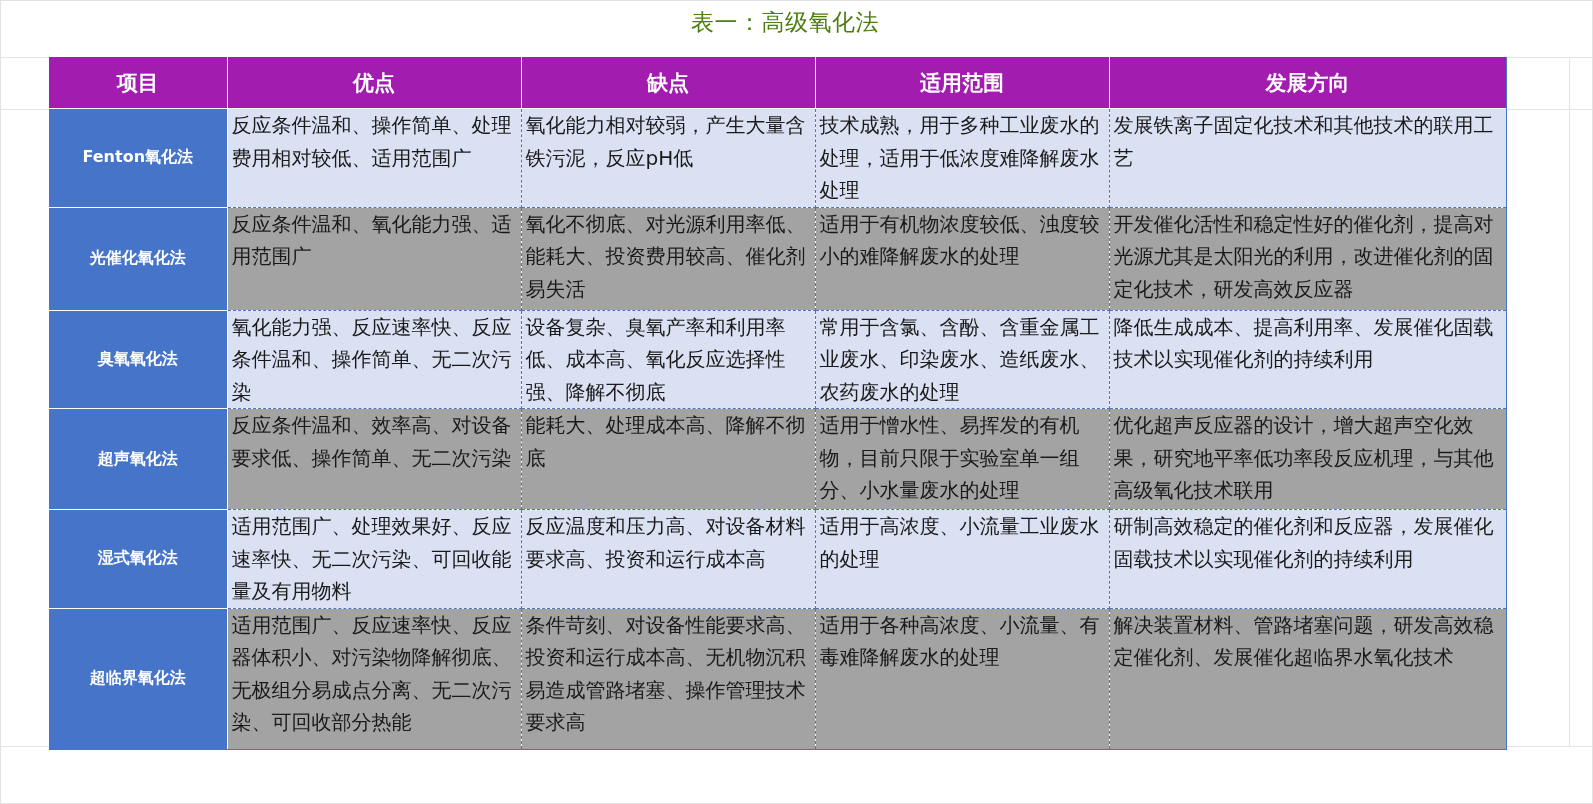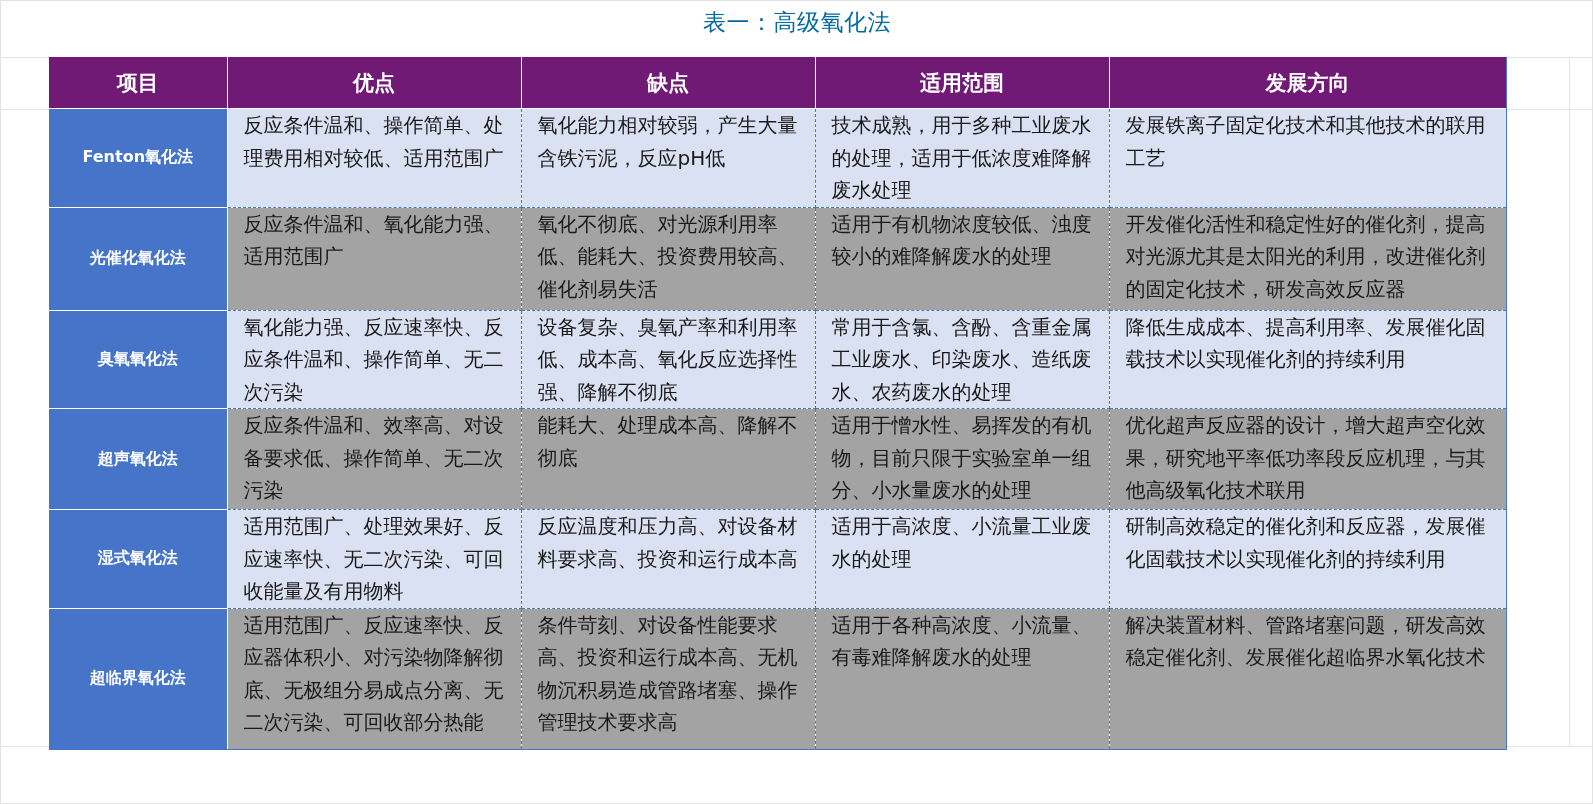--- a/index.html
+++ b/index.html
@@ -29,45 +29,45 @@
     background: #e4e4e4;
   }
   .gridline-v {
     position: absolute;
     top: 57px;
     width: 1px;
     background: #e4e4e4;
   }
   .title {
     position: absolute;
-    left: 12px; top: 0;
+    left: 0; top: 0;
     width: 1570px;
     height: 44px;
     display: flex;
     align-items: center;
     justify-content: center;
     font-size: 23px;
-    color: #0369a1;
+    color: #4d7c0f;
     letter-spacing: 0.5px;
   }
   table.aop {
     position: absolute;
     left: 49px;
     top: 57px;
     border-collapse: collapse;
     table-layout: fixed;
     width: 1457px;
   }
   table.aop th, table.aop td {
     padding: 0;
     vertical-align: top;
     overflow: hidden;
   }
   table.aop thead th {
-    background: #701a75;
+    background: #a21caf;
     color: #ffffff;
     font-weight: bold;
     font-size: 21px;
     height: 51px;
     text-align: center;
     vertical-align: middle;
     border-right: 1px dashed #ffffff;
     border-bottom: 1px dashed #ffffff;
   }
   table.aop thead th:last-child {
@@ -84,21 +84,21 @@
     border-bottom: 1px dashed #ffffff;
   }
   table.aop tbody tr:last-child th {
     border-bottom: 1px solid #4674c9;
     font-family: Liberation Mono, monospace;
   }
   table.aop tbody td {
     font-size: 20px;
     line-height: 32.5px;
     color: #1a1a1a;
-    padding: 0 4px 0 16px;
+    padding: 0 4px 0 4px;
     border-right: 1px dashed #4674c9;
     border-bottom: 1px dashed #4674c9;
     word-break: break-all;
   }
   table.aop tbody td:last-child {
     border-right: 1px solid #4674c9;
   }
   table.aop tbody tr:last-child td {
     border-bottom: 1.5px solid #4674c9;
   }

